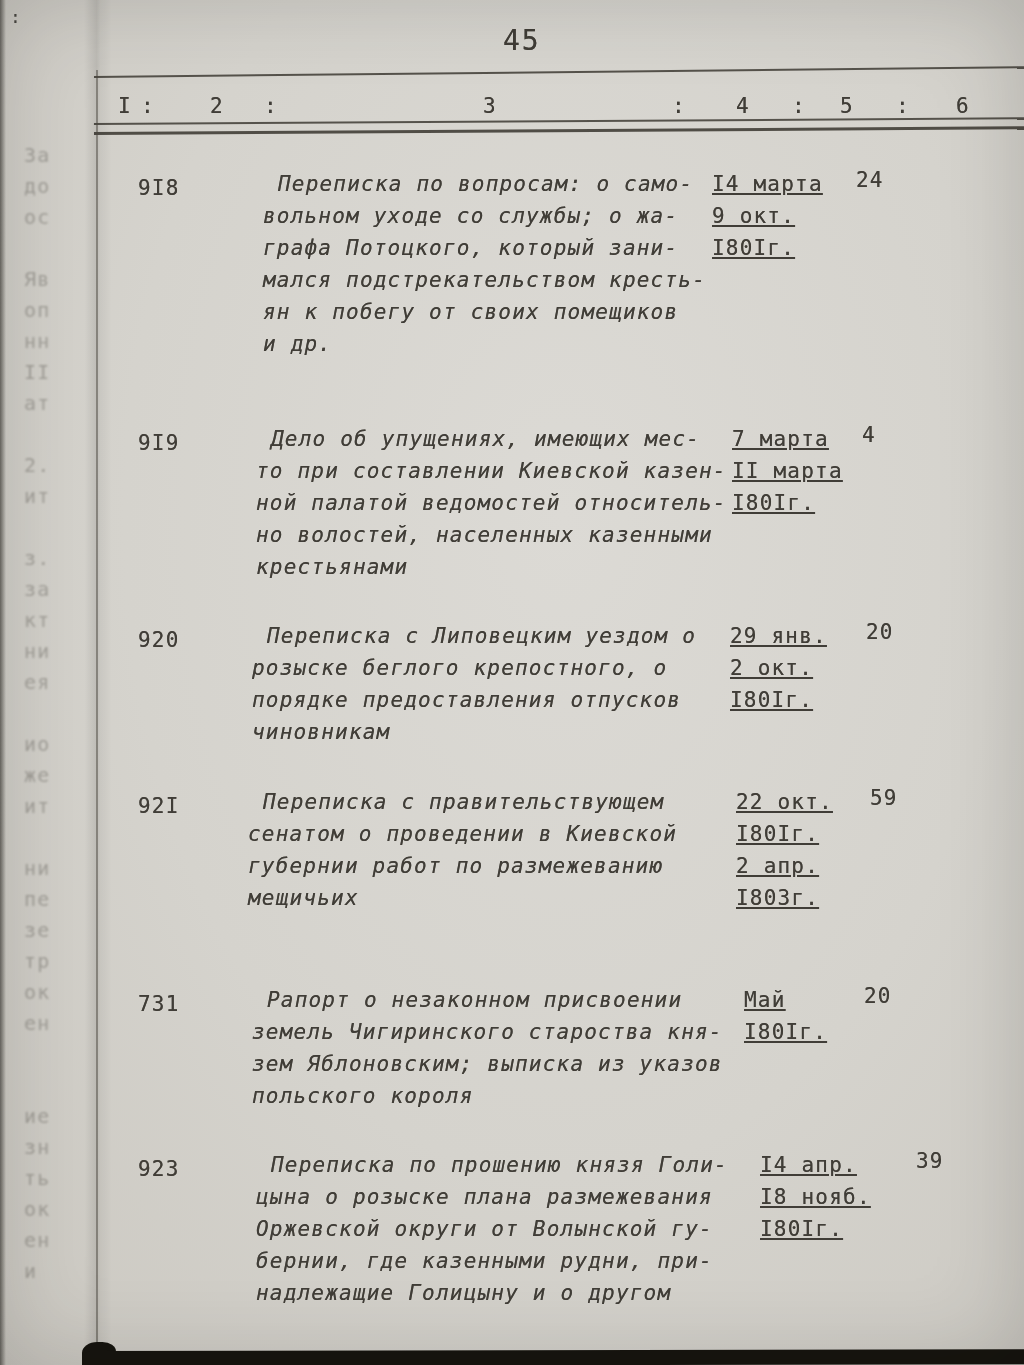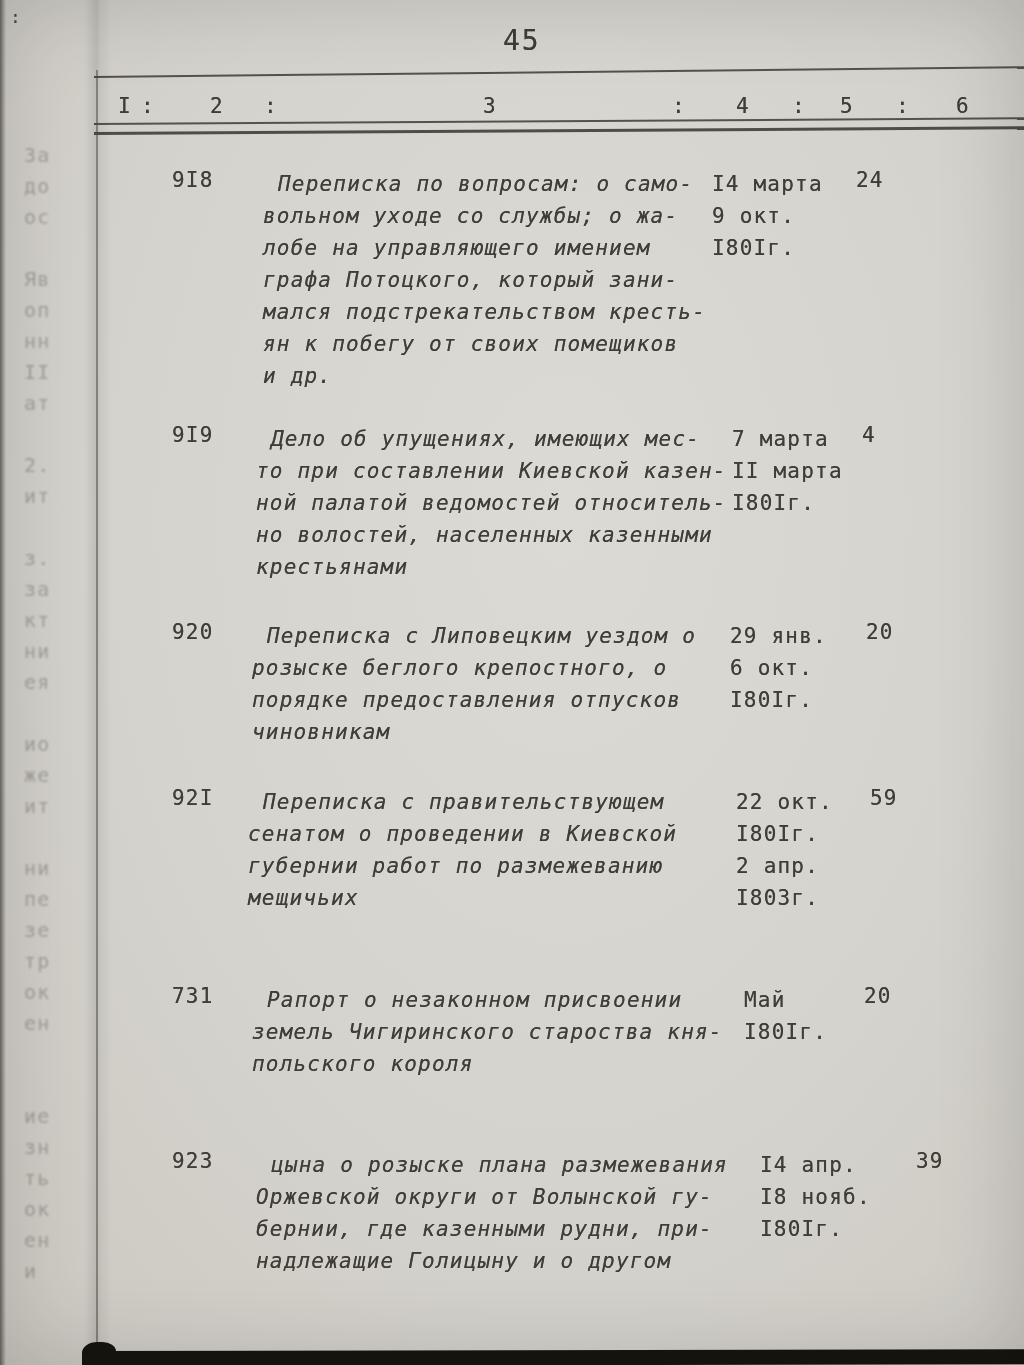--- a/index.html
+++ b/index.html
@@ -19,26 +19,26 @@
   .rule-double{position:absolute;left:94px;top:123px;width:932px;height:7px;
     border-top:2px solid #55524b;border-bottom:3px solid #504d46;
     transform:rotate(-0.35deg);transform-origin:left center;}
 
   .header{position:absolute;top:94px;left:0;width:1024px;height:30px;}
   .hc{position:absolute;top:0;}
   .hc0{left:118px}.hc1{left:141px}.hc2{left:210px}.hc3{left:264px}.hc4{left:483px}
   .hc5{left:672px}.hc6{left:736px}.hc7{left:792px}.hc8{left:840px}.hc9{left:896px}.hc10{left:956px}
 
   .entry{position:absolute;left:0;width:1024px;}
-  .entry .num{position:absolute;left:138px;top:0;white-space:nowrap;margin-left:34px;}
+  .entry .num{position:absolute;left:138px;top:8px;white-space:nowrap;}
   .entry .desc{position:absolute;top:0;}
   .entry .desc .line{line-height:32px;white-space:nowrap;font-style:italic;}
   .entry .desc .line:first-child{text-indent:15px;}
   .entry .dates{position:absolute;top:0;}
-  .entry .dates .dline{line-height:32px;white-space:nowrap;}
+  .entry .dates .dline{line-height:32px;white-space:nowrap;text-decoration:underline;}
   .entry .count{position:absolute;top:0;white-space:nowrap;}
 
   .e0{top:168px}.e0 .desc{left:263px}.e0 .dates{left:712px}.e0 .count{left:856px}
   .e1{top:423px}.e1 .desc{left:256px}.e1 .dates{left:732px}.e1 .count{left:862px}
   .e2{top:620px}.e2 .desc{left:252px}.e2 .dates{left:730px}.e2 .count{left:866px}
   .e3{top:786px}.e3 .desc{left:248px}.e3 .dates{left:736px}.e3 .count{left:870px}
   .e4{top:984px}.e4 .desc{left:252px}.e4 .dates{left:744px}.e4 .count{left:864px}
   .e5{top:1149px}.e5 .desc{left:256px}.e5 .dates{left:760px}.e5 .count{left:916px}
 
   .margin-bleed{
@@ -121,21 +121,20 @@
   </div>
 
   <div class="rule-double"></div>
 
   <div id="entries" class="ink">
       <div class="entry e0">
         <div class="num">9I8</div>
         <div class="desc">
           <div class="line">Переписка по вопросам: о само-</div>
           <div class="line">вольном уходе со службы; о жа-</div>
-          <div class="line">лобе на управляющего имением</div>
           <div class="line">графа Потоцкого, который зани-</div>
           <div class="line">мался подстрекательством кресть-</div>
           <div class="line">ян к побегу от своих помещиков</div>
           <div class="line">и др.</div>
         </div>
         <div class="dates">
           <div class="dline">I4 марта</div>
           <div class="dline">9 окт.</div>
           <div class="dline">I80Iг.</div>
         </div>
@@ -160,21 +159,21 @@
       <div class="entry e2">
         <div class="num">920</div>
         <div class="desc">
           <div class="line">Переписка с Липовецким уездом о</div>
           <div class="line">розыске беглого крепостного, о</div>
           <div class="line">порядке предоставления отпусков</div>
           <div class="line">чиновникам</div>
         </div>
         <div class="dates">
           <div class="dline">29 янв.</div>
-          <div class="dline">6 окт.</div>
+          <div class="dline">2 окт.</div>
           <div class="dline">I80Iг.</div>
         </div>
         <div class="count">20</div>
       </div>
       <div class="entry e3">
         <div class="num">92I</div>
         <div class="desc">
           <div class="line">Переписка с правительствующем</div>
           <div class="line">сенатом о проведении в Киевской</div>
           <div class="line">губернии работ по размежеванию</div>
@@ -186,31 +185,33 @@
           <div class="dline">2 апр.</div>
           <div class="dline">I803г.</div>
         </div>
         <div class="count">59</div>
       </div>
       <div class="entry e4">
         <div class="num">731</div>
         <div class="desc">
           <div class="line">Рапорт о незаконном присвоении</div>
           <div class="line">земель Чигиринского староства кня-</div>
+          <div class="line">зем Яблоновским; выписка из указов</div>
           <div class="line">польского короля</div>
         </div>
         <div class="dates">
           <div class="dline">Май</div>
           <div class="dline">I80Iг.</div>
         </div>
         <div class="count">20</div>
       </div>
       <div class="entry e5">
         <div class="num">923</div>
         <div class="desc">
+          <div class="line">Переписка по прошению князя Голи-</div>
           <div class="line">цына о розыске плана размежевания</div>
           <div class="line">Оржевской округи от Волынской гу-</div>
           <div class="line">бернии, где казенными  рудни, при-</div>
           <div class="line">надлежащие Голицыну и о другом</div>
         </div>
         <div class="dates">
           <div class="dline">I4 апр.</div>
           <div class="dline">I8 нояб.</div>
           <div class="dline">I80Iг.</div>
         </div>

